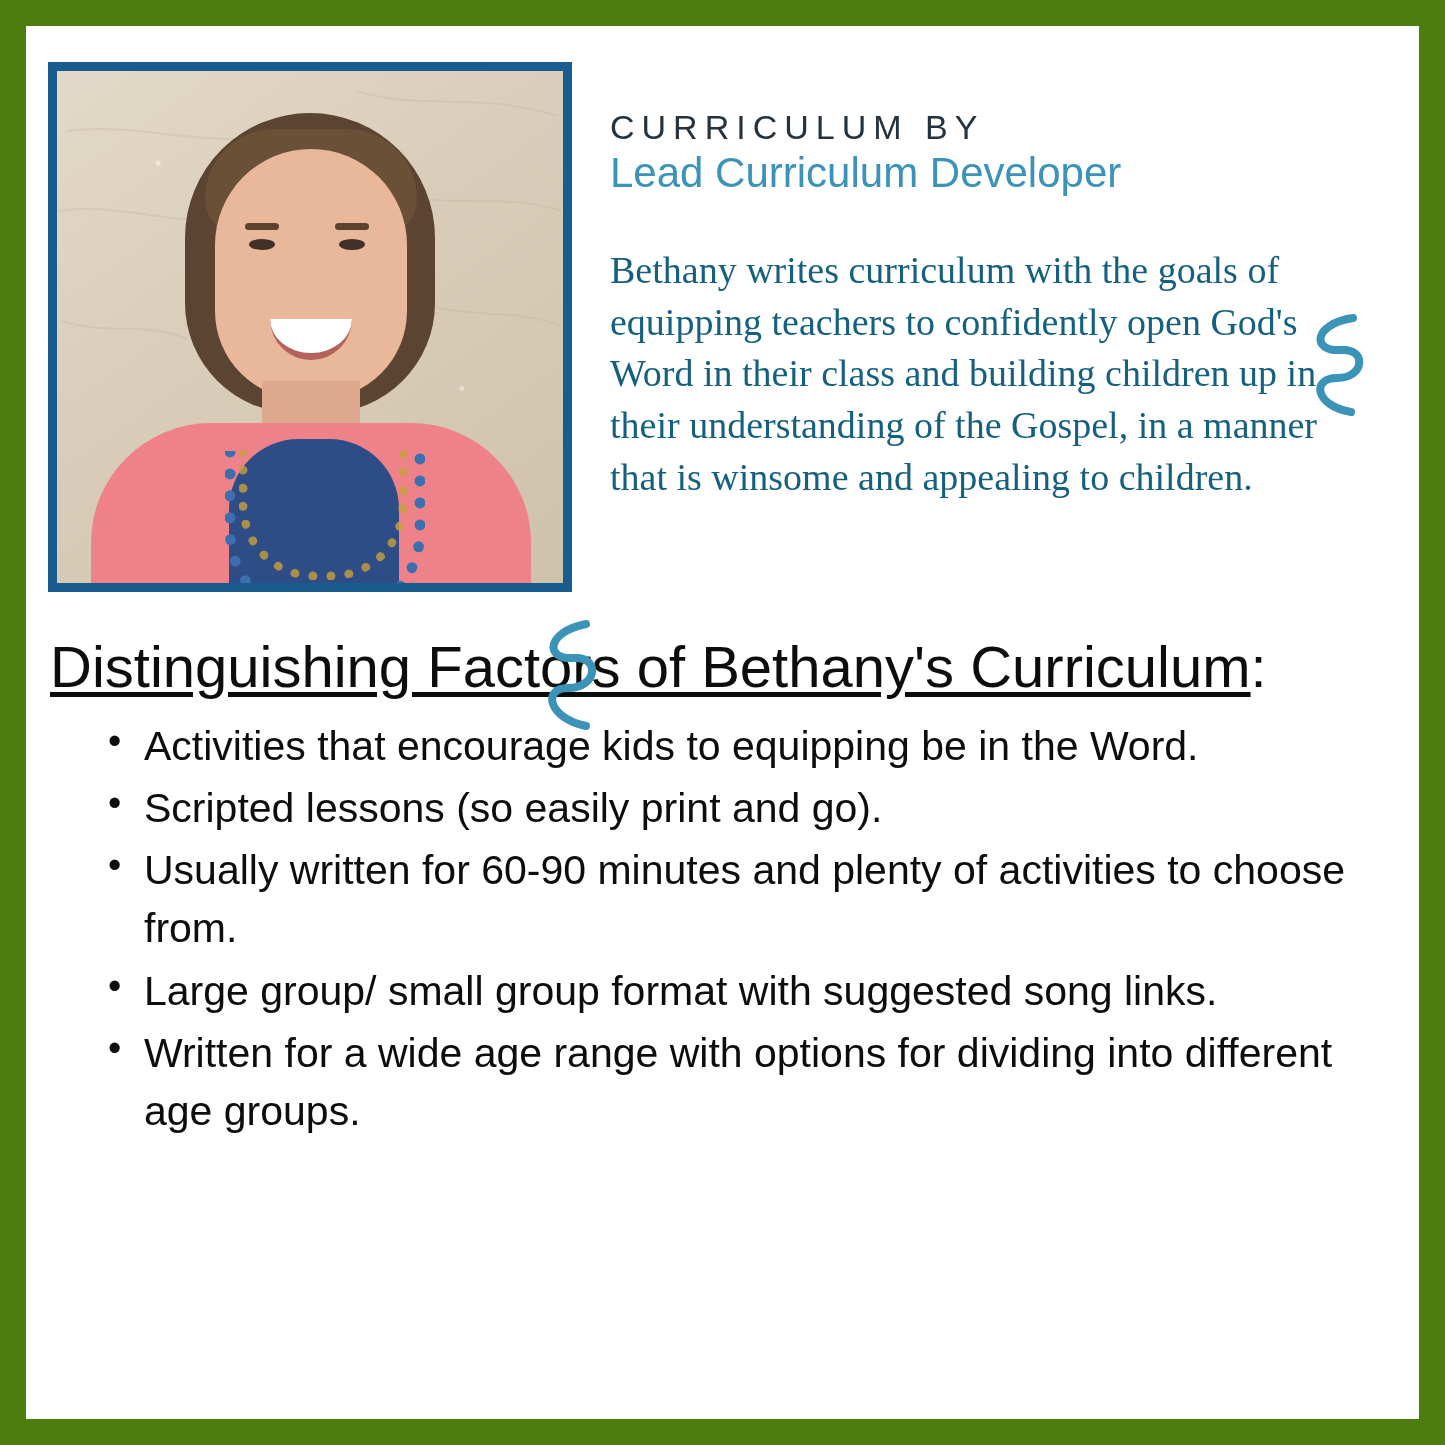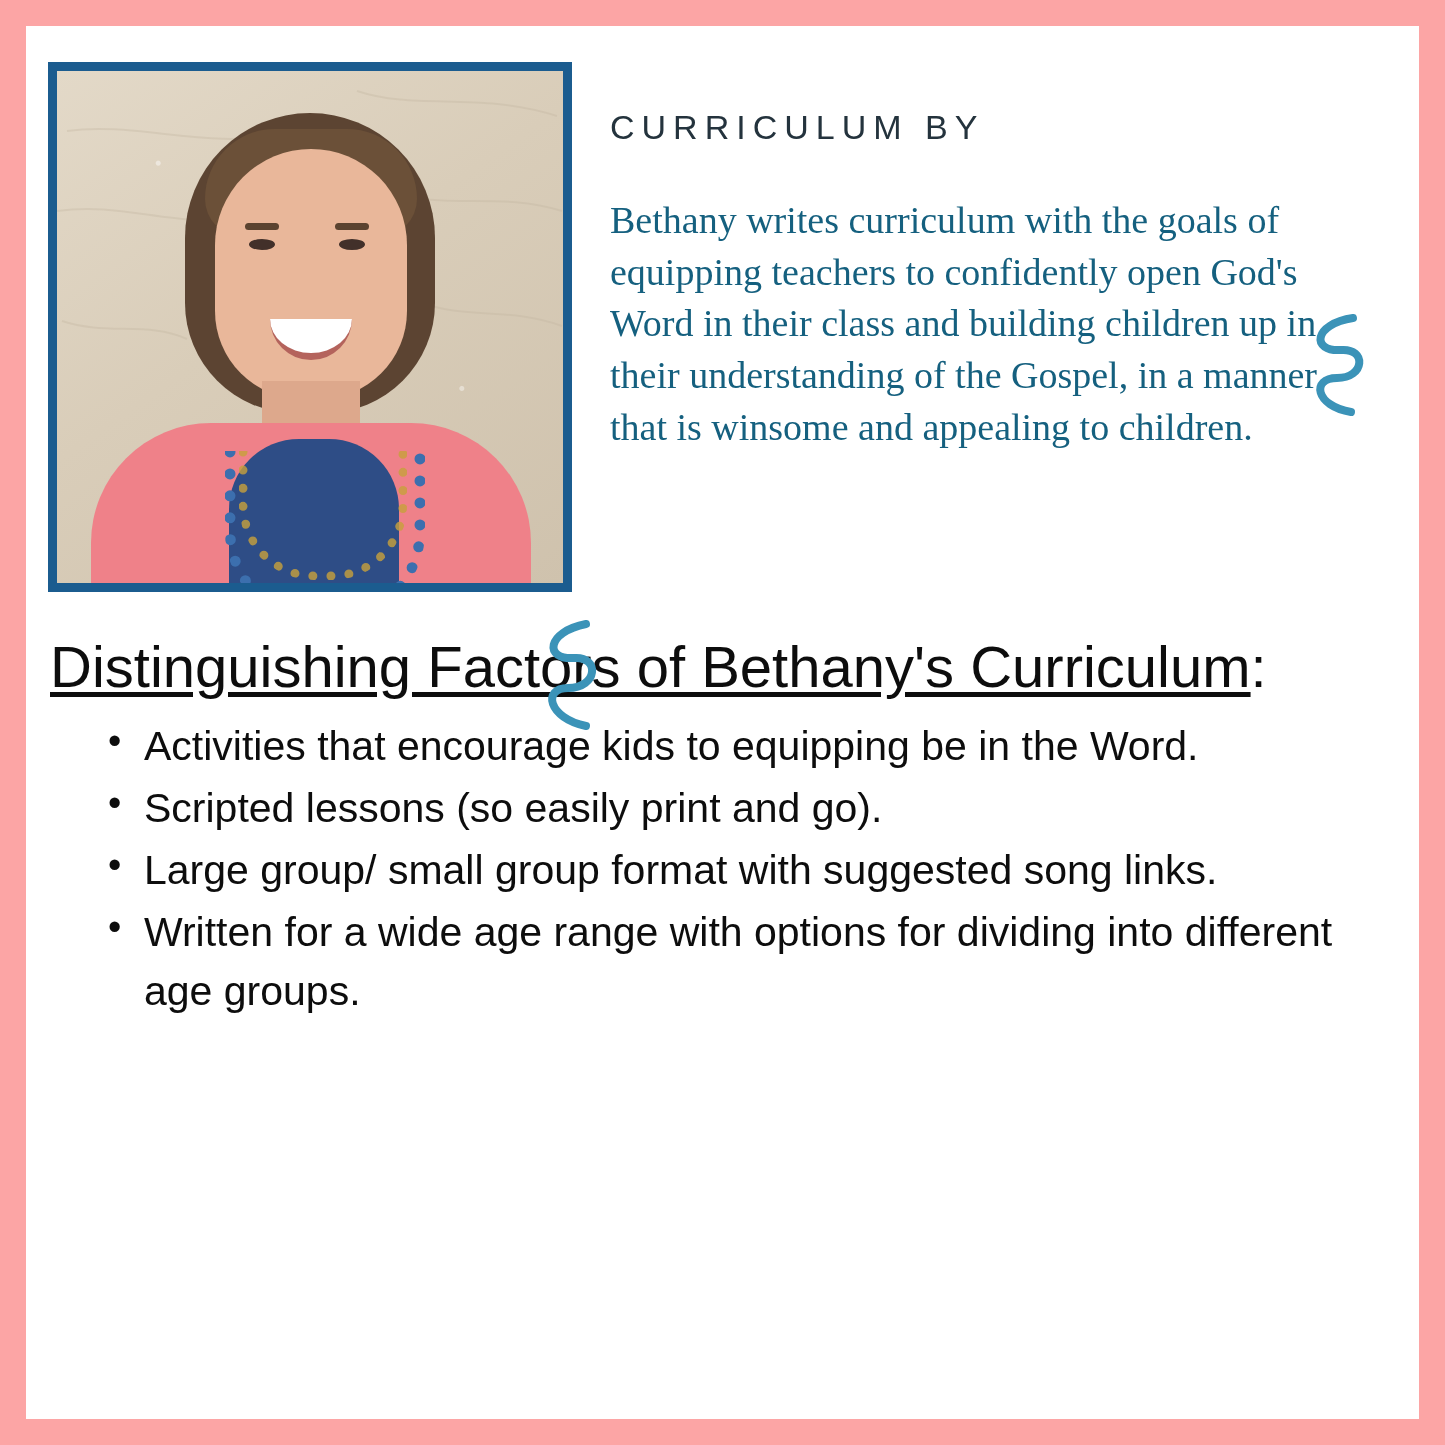--- a/index.html
+++ b/index.html
@@ -11,21 +11,21 @@
     height: 1445px;
     background: #ffffff;
     font-family: "Liberation Sans", sans-serif;
     overflow: hidden;
   }
   .page {
     position: relative;
     width: 1445px;
     height: 1445px;
     box-sizing: border-box;
-    background: #fca5a5;
+    background: #4d7c0f;
     padding: 26px;
   }
   .inner {
     position: relative;
     width: 100%;
     height: 100%;
     background: #ffffff;
     box-sizing: border-box;
     padding: 0;
     overflow: hidden;
@@ -263,36 +263,38 @@
         <div class="mouth"></div>
         <div class="neck"></div>
         <div class="cardigan"></div>
         <div class="shirt"></div>
         <div class="necklace"></div>
         <div class="necklace2"></div>
       </div>
 
       <div class="headblock">
         <div class="curriculum-by">CURRICULUM BY</div>
+        <div class="role">Lead Curriculum Developer</div>
         <div class="blurb">Bethany writes curriculum with the goals of equipping teachers to confidently open God's Word in their class and building children up in their understanding of the Gospel, in a manner that is winsome and appealing to children.</div>
       </div>
     </div>
 
     <svg class="squiggle right" width="90" height="120" viewBox="0 0 90 120">
       <path d="M60 8 C 20 14, 18 42, 48 40 C 74 38, 72 68, 44 68 C 18 68, 22 96, 58 102" stroke="#3b93b8" stroke-width="8" fill="none" stroke-linecap="round"></path>
     </svg>
 
     <svg class="squiggle left" width="90" height="130" viewBox="0 0 90 130">
       <path d="M60 8 C 20 16, 18 44, 48 42 C 74 40, 72 72, 42 72 C 16 72, 22 102, 60 110" stroke="#3b93b8" stroke-width="8" fill="none" stroke-linecap="round"></path>
     </svg>
 
     <div class="bottom">
       <div class="heading"><span class="underlined">Distinguishing Factors of Bethany's Curriculum</span><span>:</span></div>
       <ul class="factors">
         <li>Activities that encourage kids to equipping be in the Word.</li>
         <li>Scripted lessons (so easily print and go).</li>
+        <li>Usually written for 60-90 minutes and plenty of activities to choose from.</li>
         <li>Large group/ small group format with suggested song links.</li>
         <li>Written for a wide age range with options for dividing into different age groups.</li>
       </ul>
     </div>
 
   </div>
 </div>
 
 </body></html>

